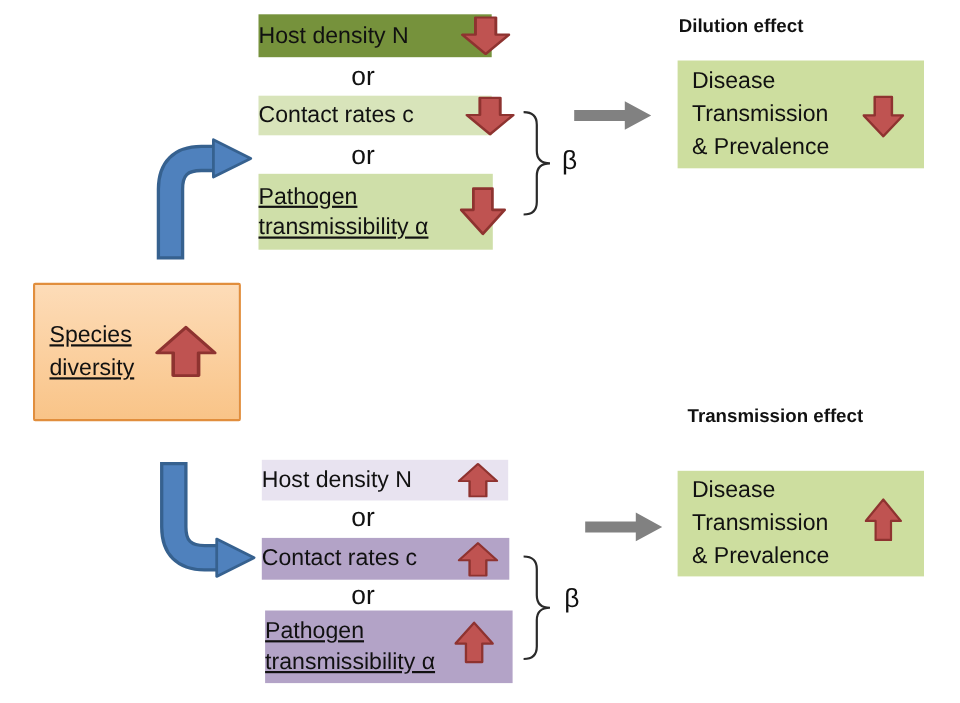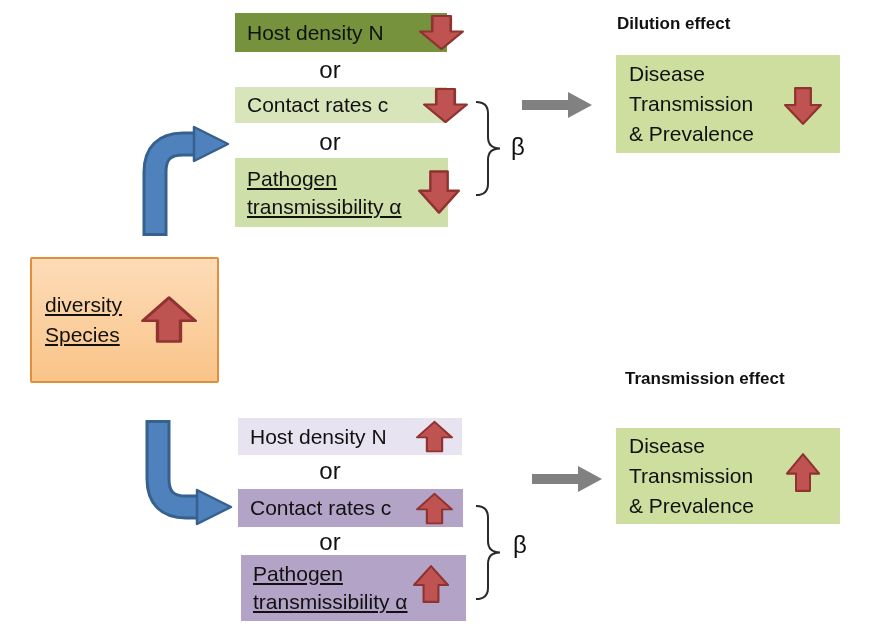--- a/index.html
+++ b/index.html
@@ -1,19 +1,19 @@
 <!DOCTYPE html>
 <html><head>
 <meta charset="utf-8">
 <style>
   html,body{margin:0;padding:0;background:#ffffff;font-family:"Liberation Sans",sans-serif;}
   .canvas{position:relative;width:873px;height:639px;background:#ffffff;overflow:hidden;color:#1a1a1a;}
   .box{position:absolute;display:flex;align-items:center;box-sizing:border-box;}
   .lbl{font-size:21px;line-height:28px;color:#111;}
-  .pad{padding-left:12px;}
+  .pad{}
   .two-line span{display:block;text-decoration:underline;}
   .three-line span{display:block;line-height:30px;}
   .or{position:absolute;width:40px;text-align:center;font-size:24px;color:#111;}
   .beta{position:absolute;font-size:24px;color:#111;}
   .section-title{position:absolute;font-size:17px;font-weight:bold;color:#111;white-space:nowrap;}
   .red-arrow{position:absolute;fill:#bf5351;stroke:#8e3330;stroke-width:2;stroke-linejoin:round;overflow:visible;}
   .gray-arrow{position:absolute;overflow:visible;}
   .blue-arrow{position:absolute;overflow:visible;}
   .brace{position:absolute;overflow:visible;}
 
@@ -114,22 +114,22 @@
 
   <svg class="blue-arrow" id="blue-dil" viewBox="0 0 100 115">
     <path d="M 21 112 L 21 48 Q 21 20 49 20 L 62 20" fill="none" stroke="#36618f" stroke-width="25"></path>
     <path d="M 21 109 L 21 48 Q 21 20 49 20 L 62 20" fill="none" stroke="#4f81bd" stroke-width="19"></path>
     <polygon points="60,3 94,20 60,37" fill="#4f81bd" stroke="#36618f" stroke-width="2.5" stroke-linejoin="round"></polygon>
     <rect x="12" y="11" width="18" height="98" fill="#4f81bd" opacity="0"></rect>
   </svg>
 
   <div class="box" id="box-species">
     <div class="lbl two-line" style="padding-left:13px;line-height:30px;">
+      <span>Species</span>
       <span>diversity</span>
-      <span>Species</span>
     </div>
     <svg class="red-arrow" style="right:20px;top:36px;width:56px;height:49px" viewBox="0 0 34 38" preserveAspectRatio="none">
         <use href="#arr-up"></use>
       </svg>
   </div>
 
   <svg class="blue-arrow" id="blue-amp" viewBox="0 0 100 112">
     <path d="M 21 3 L 21 62 Q 21 90 49 90 L 62 90" fill="none" stroke="#36618f" stroke-width="25"></path>
     <path d="M 21 6 L 21 62 Q 21 90 49 90 L 62 90" fill="none" stroke="#4f81bd" stroke-width="19"></path>
     <polygon points="60,73 94,90 60,107" fill="#4f81bd" stroke="#36618f" stroke-width="2.5" stroke-linejoin="round"></polygon>

